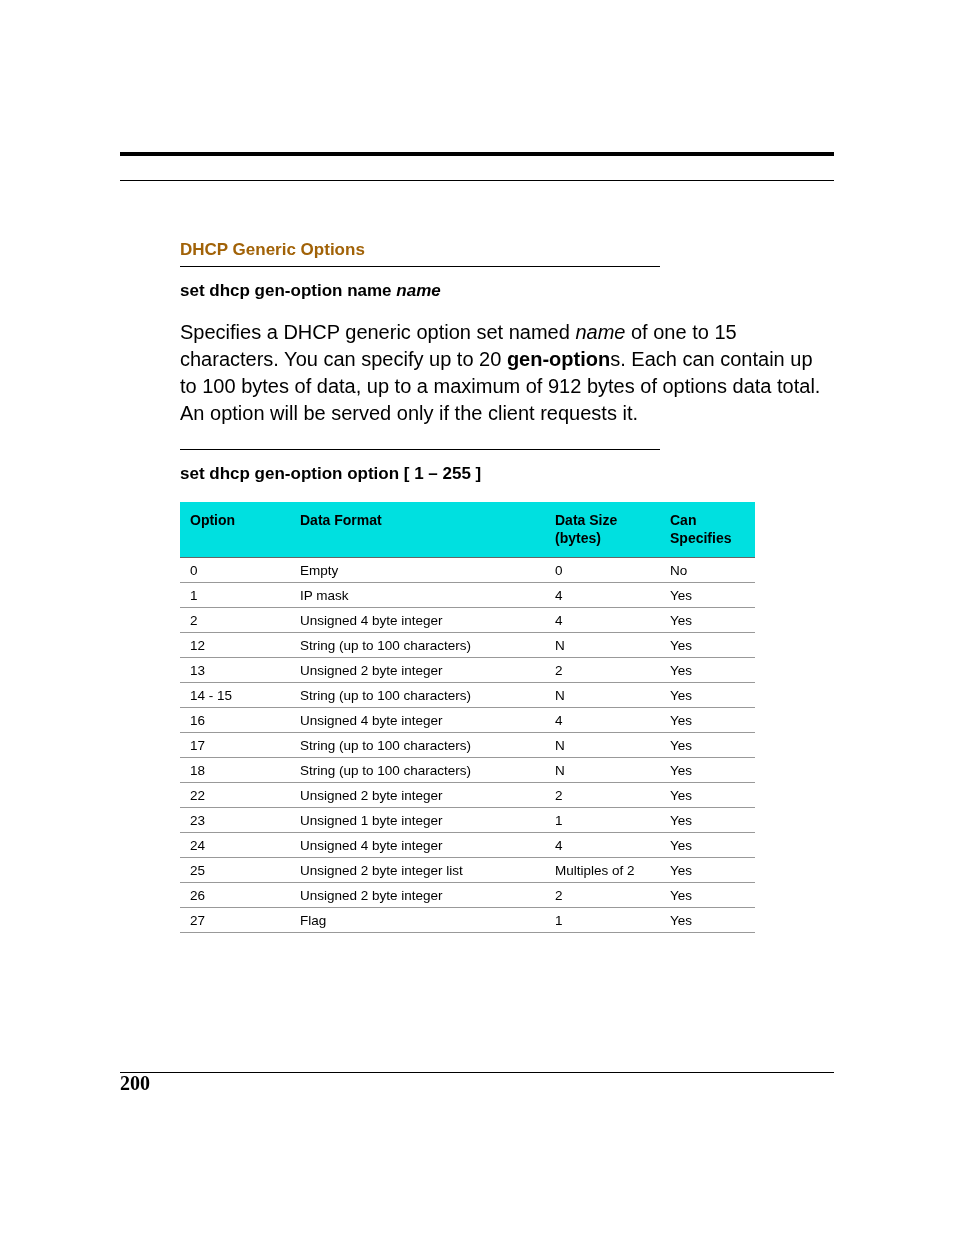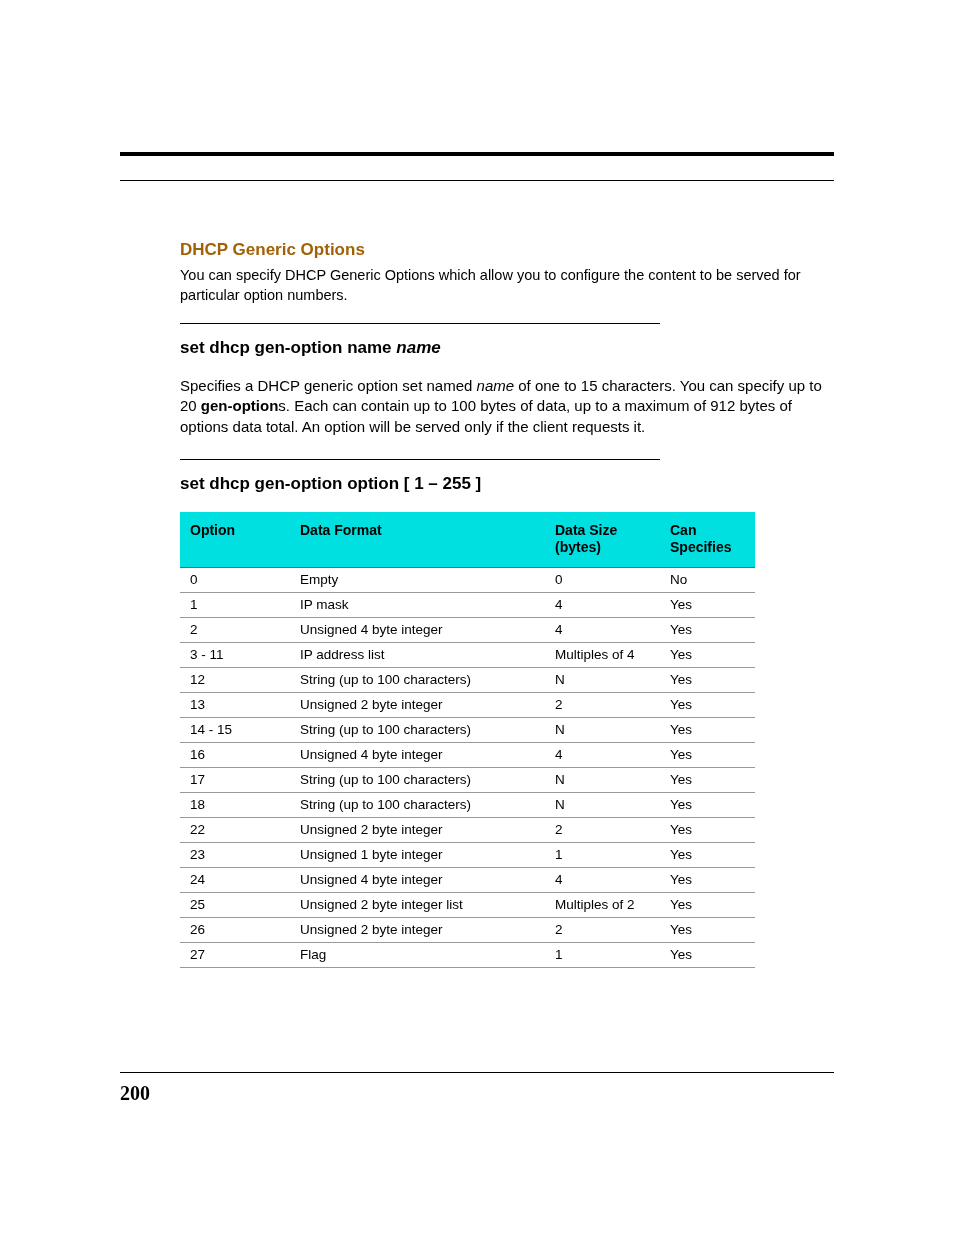--- a/index.html
+++ b/index.html
@@ -49,21 +49,21 @@
     }
     .cmd-heading {
       font-size: 17px;
       font-weight: bold;
       margin-bottom: 18px;
     }
     .cmd-heading .ital {
       font-style: italic;
     }
     .cmd-desc {
-      font-size: 15px;
+      font-size: 20px;
       line-height: 1.35;
       margin-bottom: 22px;
     }
     .cmd-desc .ital { font-style: italic; }
     .cmd-desc .bold { font-weight: bold; }
     table {
       border-collapse: collapse;
       width: 575px;
       margin-top: 10px;
       font-size: 14px;
@@ -82,21 +82,21 @@
       padding: 4.5px 8px 4.5px 10px;
       border-bottom: 1px solid #999;
       font-size: 13.5px;
     }
     .col-option { width: 110px; }
     .col-format { width: 255px; }
     .col-size { width: 115px; }
     .col-conf { width: 95px; }
     .page-number {
       position: absolute;
-      bottom: 130px;
+      bottom: 140px;
       left: 120px;
       font-family: Georgia, "Times New Roman", serif;
       font-size: 20px;
       font-weight: bold;
       text-align: right;
     }
     .bottom-rule {
       position: absolute;
       bottom: 162px;
       left: 120px;
@@ -107,21 +107,20 @@
 </head>
 <body>
 
 <div class="top-rule-thick"></div>
 <div class="top-rule-thin"></div>
 
 <div class="page">
   <div class="content">
 
     <div class="section-title">DHCP Generic Options</div>
-    <div class="section-desc">You can specify DHCP Generic Options which allow you to configure the content to be served for particular option numbers.</div>
 
     <div class="sub-rule"></div>
 
     <div class="cmd-heading">
       <span>set dhcp gen-option name </span><span class="ital">name</span>
     </div>
 
     <div class="cmd-desc">
       <span>Specifies a DHCP generic option set named </span><span class="ital">name</span><span> of one to 15 characters. You can specify up to 20 </span><span class="bold">gen-option</span><span>s. Each can contain up to 100 bytes of data, up to a maximum of 912 bytes of options data total. An option will be served only if the client requests it.</span>
     </div>
@@ -159,26 +158,20 @@
             <td>4</td>
             <td>Yes</td>
           </tr>
           <tr>
             <td>2</td>
             <td>Unsigned 4 byte integer</td>
             <td>4</td>
             <td>Yes</td>
           </tr>
           <tr>
-            <td>3 - 11</td>
-            <td>IP address list</td>
-            <td>Multiples of 4</td>
-            <td>Yes</td>
-          </tr>
-          <tr>
             <td>12</td>
             <td>String (up to 100 characters)</td>
             <td>N</td>
             <td>Yes</td>
           </tr>
           <tr>
             <td>13</td>
             <td>Unsigned 2 byte integer</td>
             <td>2</td>
             <td>Yes</td>

